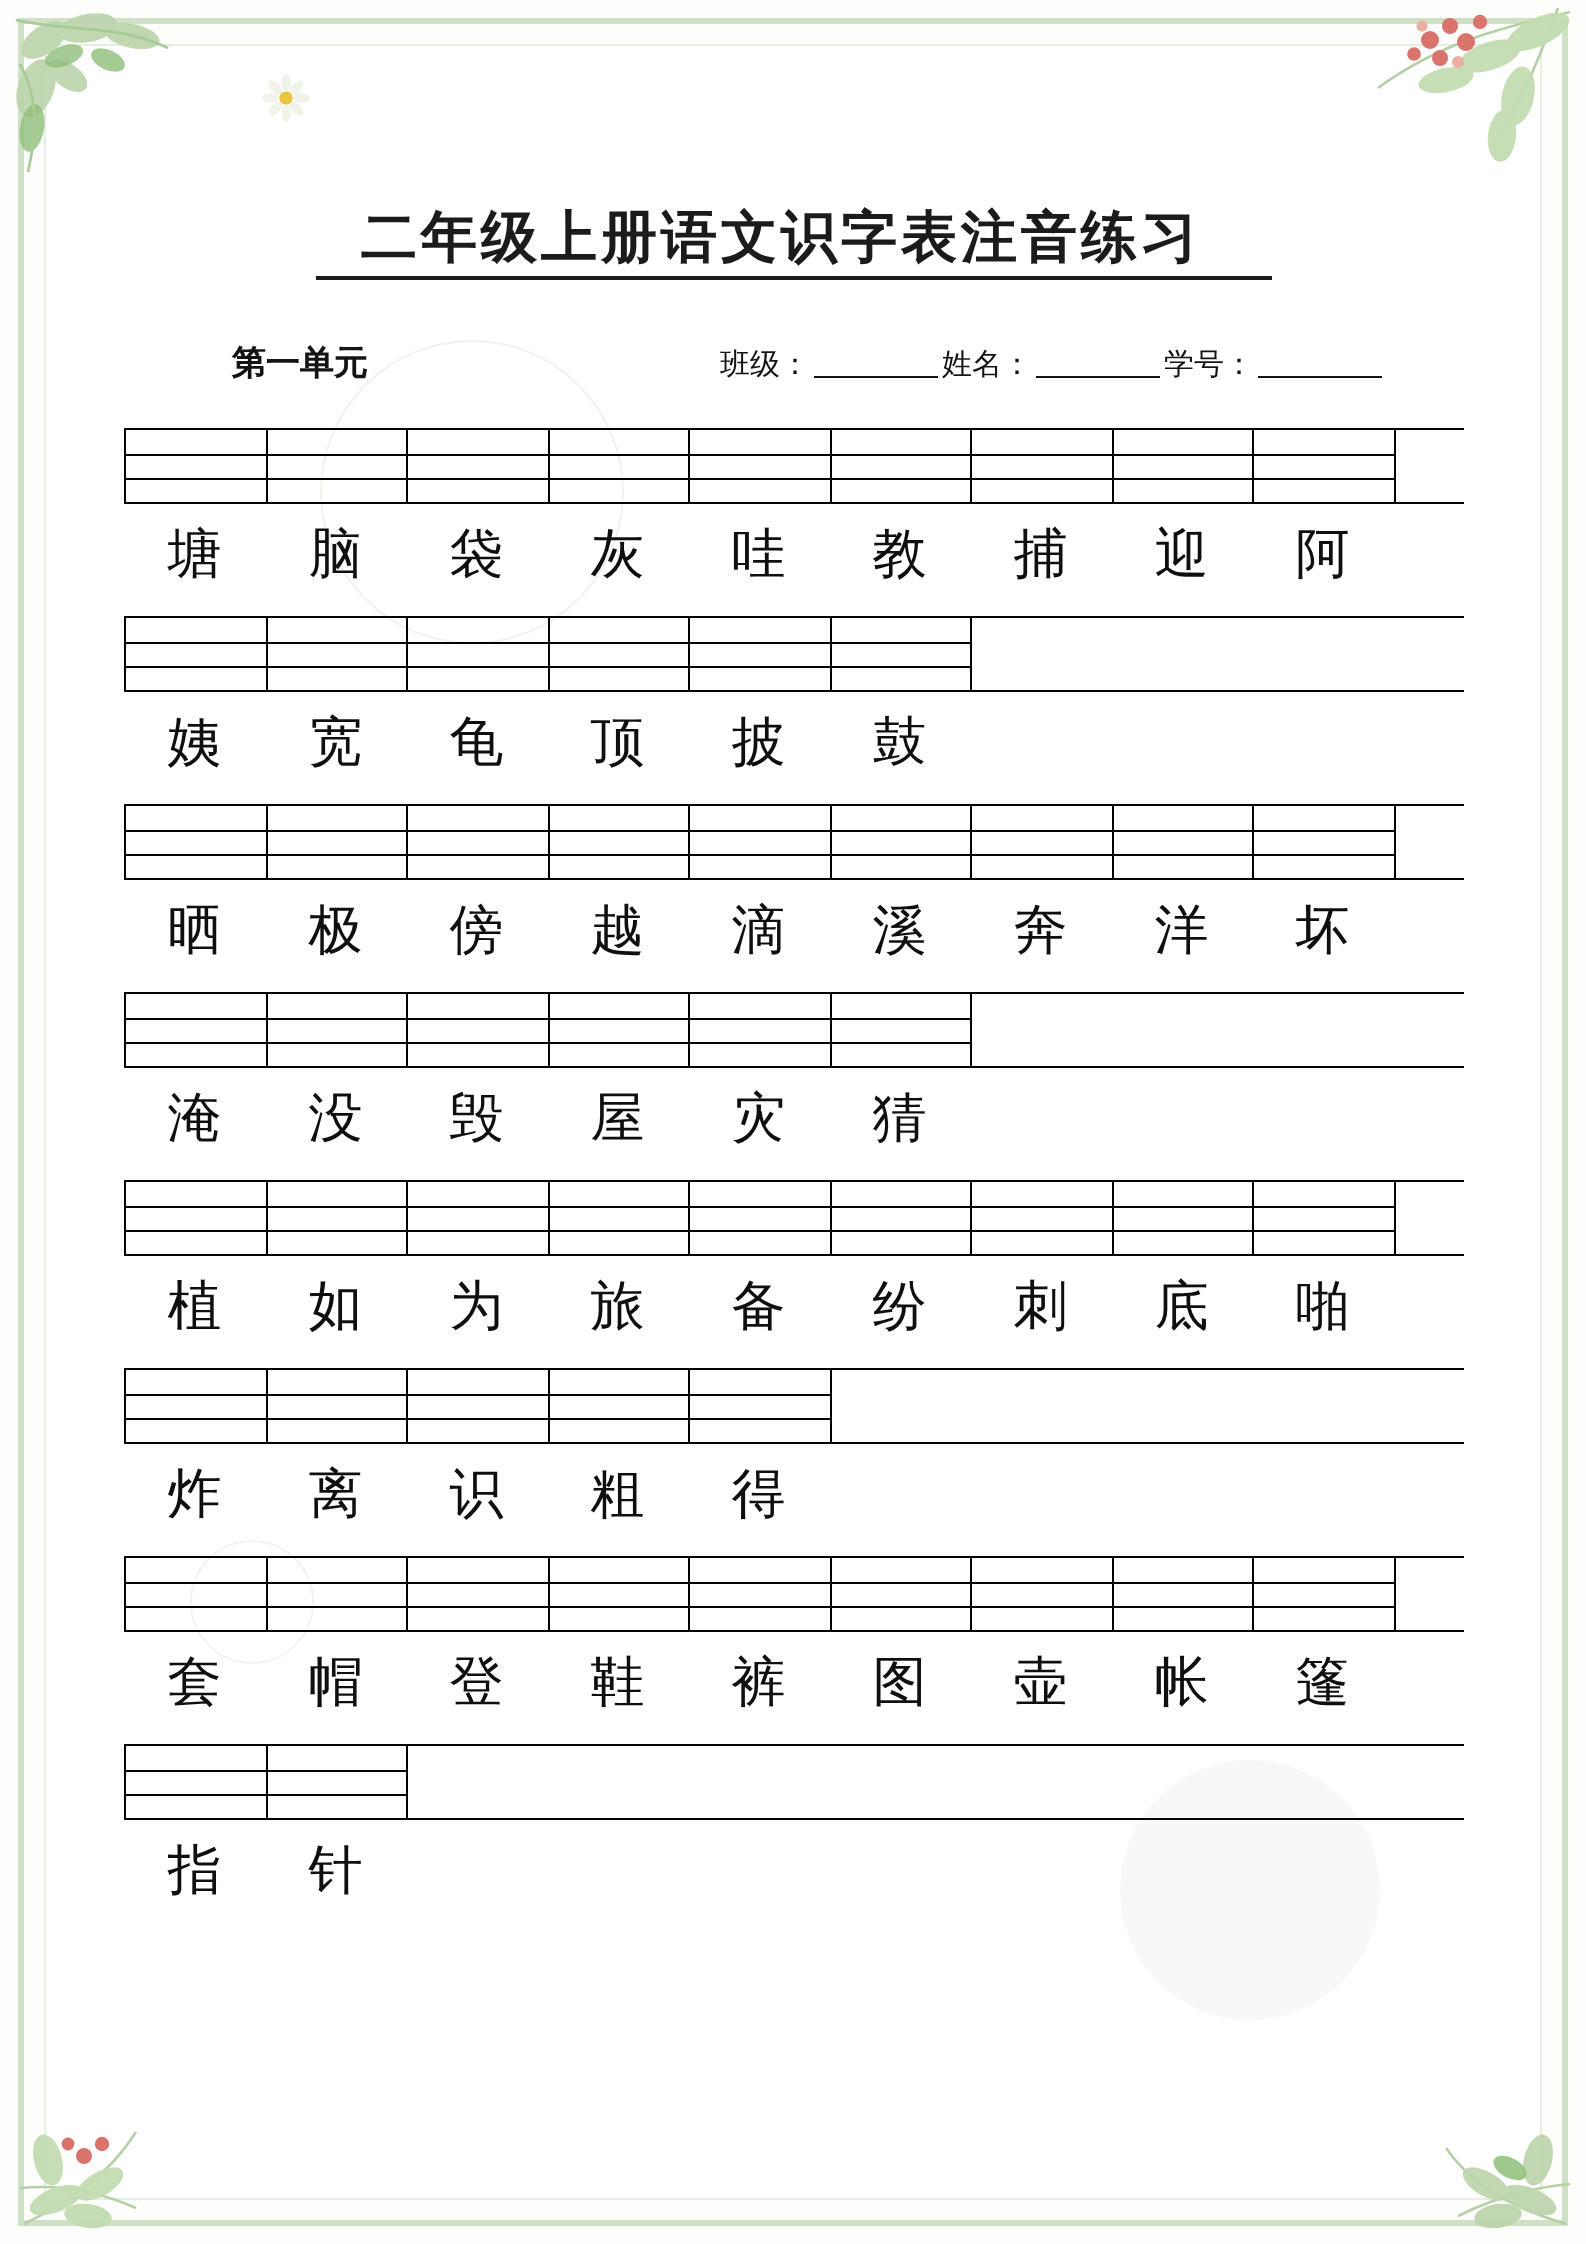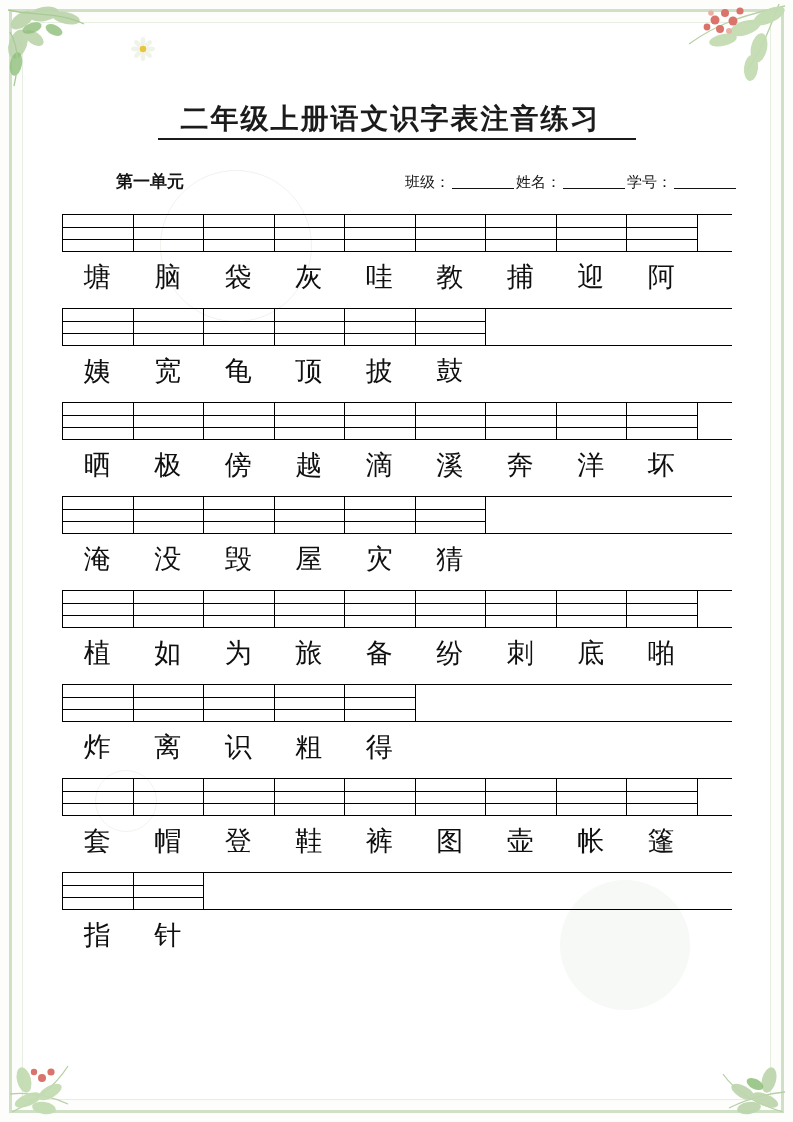--- a/index.html
+++ b/index.html
@@ -121,21 +121,20 @@
     margin-left: 46px;
   }
 
   .meta-line {
     position: absolute;
     left: 360px;
     top: 173px;
     font-size: 15px;
     color: #141414;
     white-space: nowrap;
-    margin-left: 45px;
   }
   .meta-line .blank {
     display: inline-block;
     width: 62px;
     border-bottom: 1px solid #141414;
     vertical-align: -2px;
     margin: 0 2px;
   }
 
   .rows {

